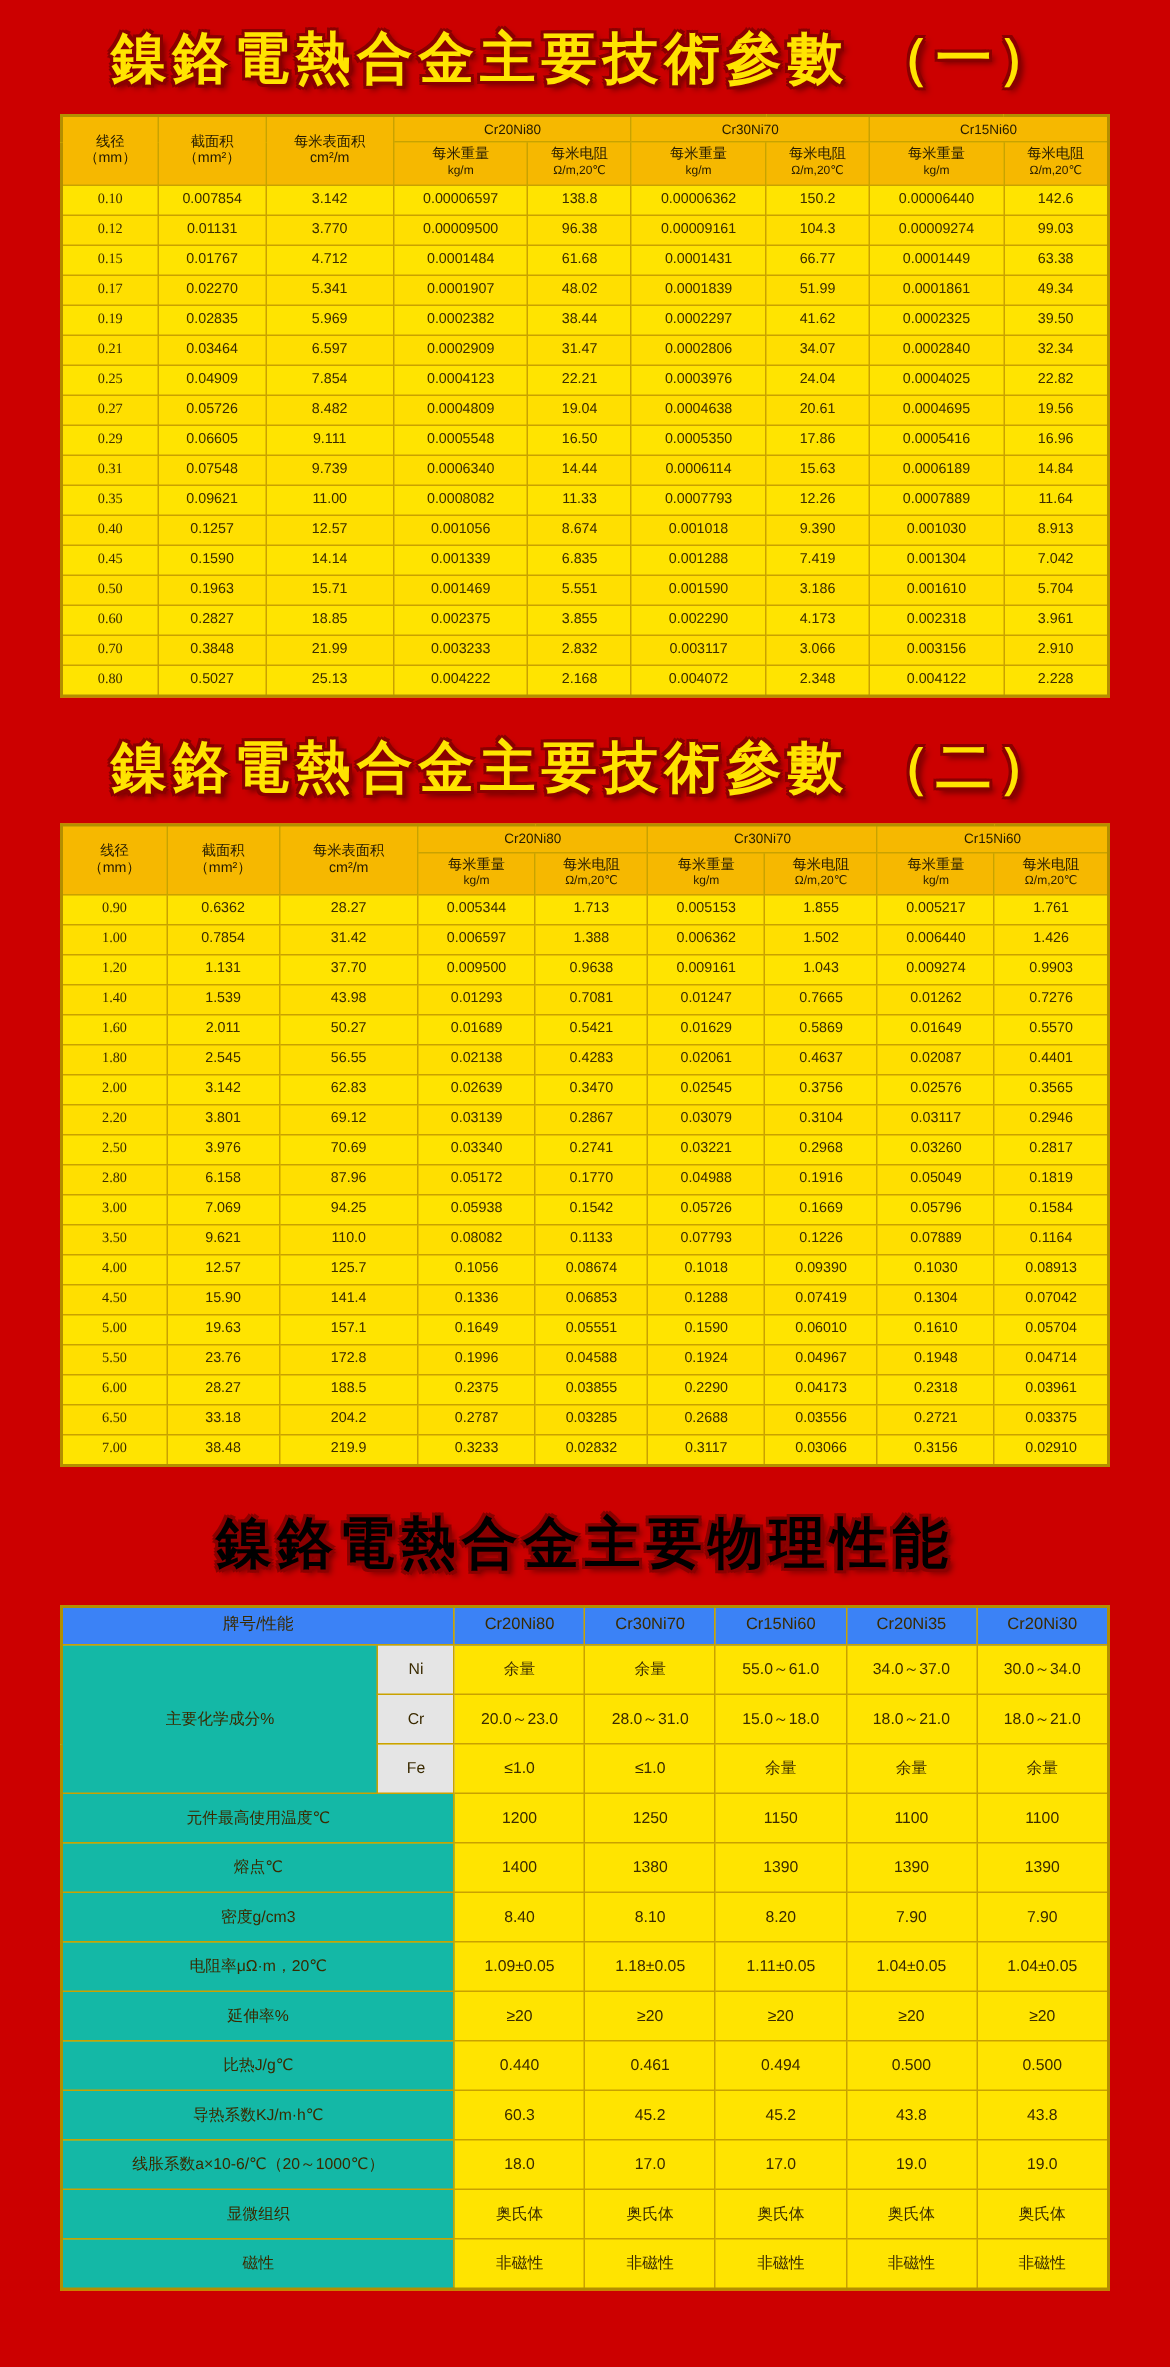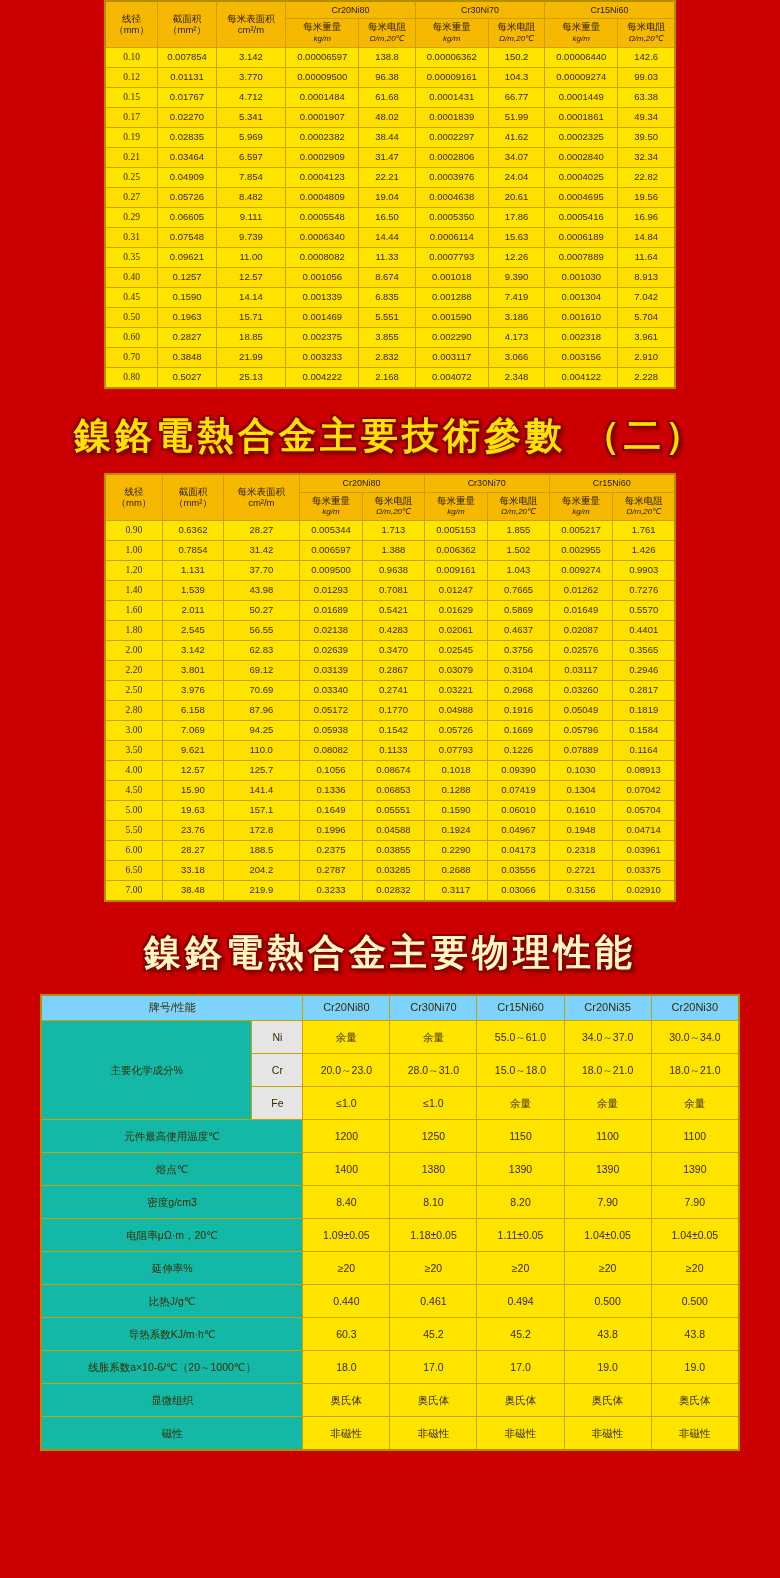--- a/index.html
+++ b/index.html
@@ -18,27 +18,27 @@
     font-weight:bold;
     color:#ffe400;
     letter-spacing:4px;
     text-shadow:
        2px 0 0 #8a0000, -2px 0 0 #8a0000, 0 2px 0 #8a0000, 0 -2px 0 #8a0000,
        2px 2px 0 #8a0000, -2px 2px 0 #8a0000, 2px -2px 0 #8a0000, -2px -2px 0 #8a0000,
        3px 3px 4px rgba(0,0,0,.55);
   }
   .title1{font-size:37px;padding:14px 0 12px;}
   .title2{font-size:37px;padding:22px 0 12px;}
-  .title3{font-size:37px;padding:26px 0 16px;color:#fef9c3;}
+  .title3{font-size:37px;padding:26px 0 16px;color:#000000;}
 
   
   table{border-collapse:collapse;}
   .wire-table{
     margin:0 auto;
-    width:572px;
+    width:700px;
     background:#ffe400;
     border:2px solid #b38f00;
     font-size:9.5px;
   }
   .wire-table th,.wire-table td{
     border:1px solid #c9a200;
     text-align:center;
     vertical-align:middle;
     padding:2px 1px;
     line-height:1.15;
@@ -51,49 +51,50 @@
     font-size:9.5px;
     padding:3px 1px;
   }
   .wire-table thead th.grp{font-size:9px;}
   .wire-table tbody td{height:15px;font-size:9.5px;}
   .wire-table tbody tr:nth-child(odd) td{background:#ffe400;}
   .wire-table tbody tr:nth-child(even) td{background:#ffdf00;}
   .wire-table tbody td.c0{background:#f6c200;font-family:Liberation Serif, serif;}
   .wire-table tbody td.c1{background:#f6c200;}
 
-  .sub{font-size:8px;font-style:italic;}
+  .sub{font-size:8px;}
 
   
   .phys-table{
     margin:0 auto;
     width:700px;
     background:#ffe400;
     border:2px solid #b38f00;
     font-size:10.5px;
   }
   .phys-table td,.phys-table th{
     border:1px solid #c9a200;
     text-align:center;
     vertical-align:middle;
     padding:5px 3px;
     color:#3a2a00;
     line-height:1.25;
     font-weight:normal;
   }
-  .phys-table thead td{background:#7dd3fc;font-size:11px;}
+  .phys-table thead td{background:#3b82f6;font-size:11px;}
   .phys-table td.rowhead{background:#14b8a6;font-size:10.5px;}
   .phys-table td.sidehead{background:#e5e5e5;font-size:10.5px;}
   .phys-table tbody td{height:22px;}
 </style>
 </head>
 <body>
 
 <div class="page">
 
+  <div class="title title1">鎳鉻電熱合金主要技術參數 （一）</div>
 
   <table class="wire-table">
     <thead>
       <tr>
         <th rowspan="2">
           <span>线径</span><br>
           <span>（mm）</span>
         </th>
         <th rowspan="2">
           <span>截面积</span><br>
@@ -386,21 +387,21 @@
           <td>1.761</td>
         </tr>
         <tr>
           <td class="c0">1.00</td>
           <td class="c1">0.7854</td>
           <td>31.42</td>
           <td>0.006597</td>
           <td>1.388</td>
           <td>0.006362</td>
           <td>1.502</td>
-          <td>0.002955</td>
+          <td>0.006440</td>
           <td>1.426</td>
         </tr>
         <tr>
           <td class="c0">1.20</td>
           <td class="c1">1.131</td>
           <td>37.70</td>
           <td>0.009500</td>
           <td>0.9638</td>
           <td>0.009161</td>
           <td>1.043</td>

